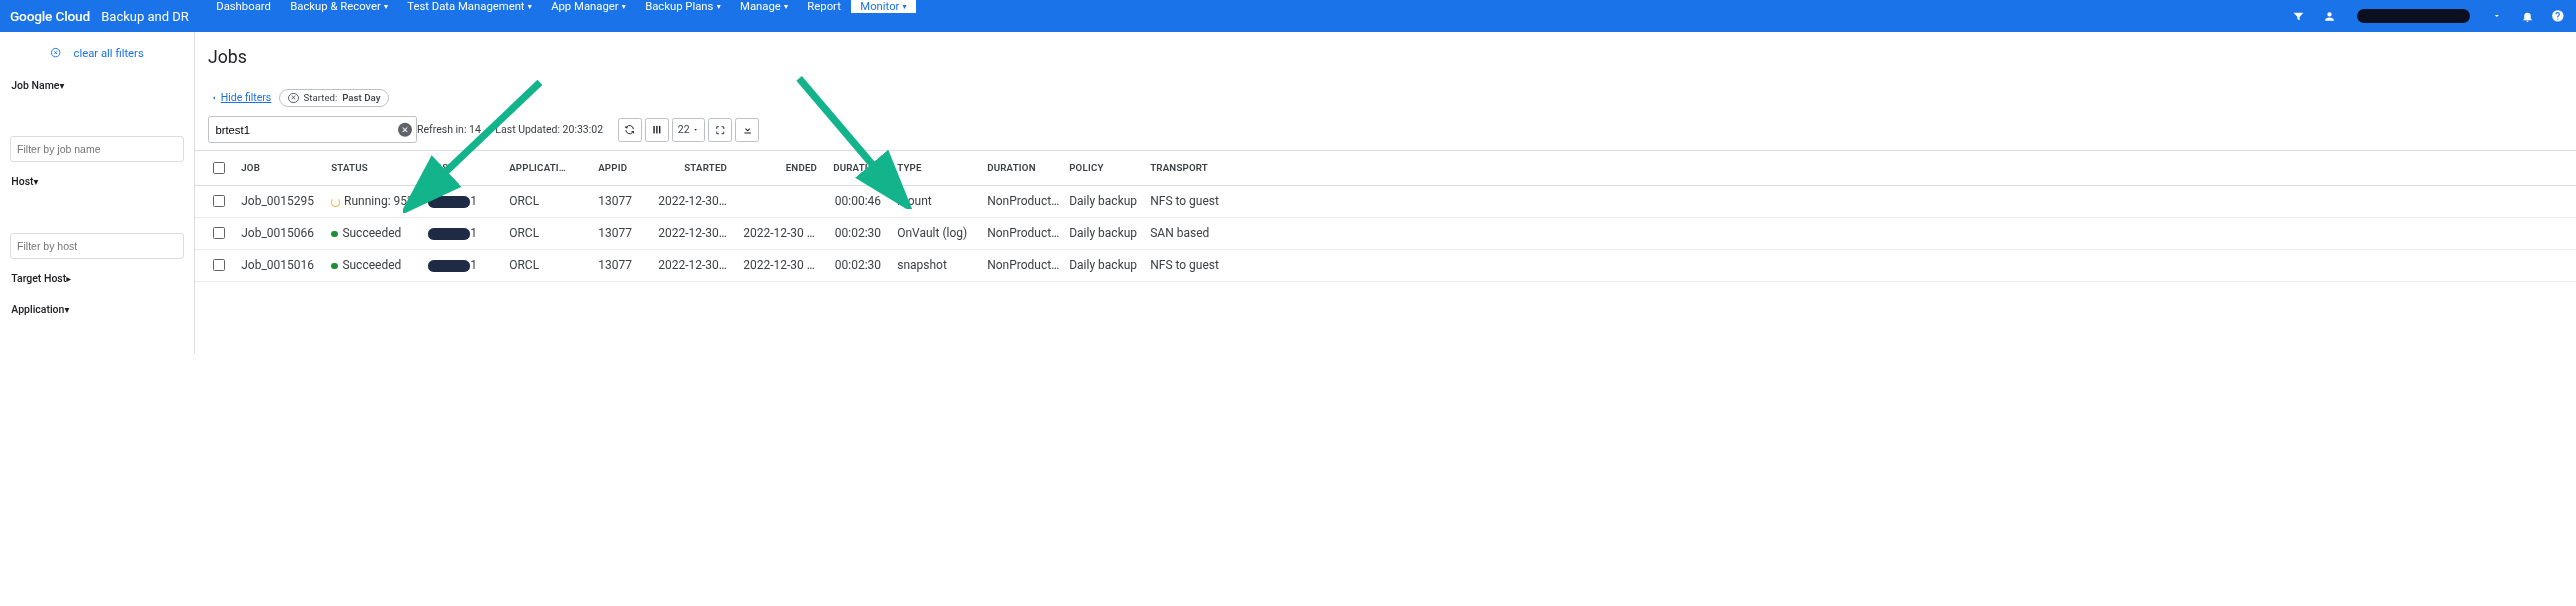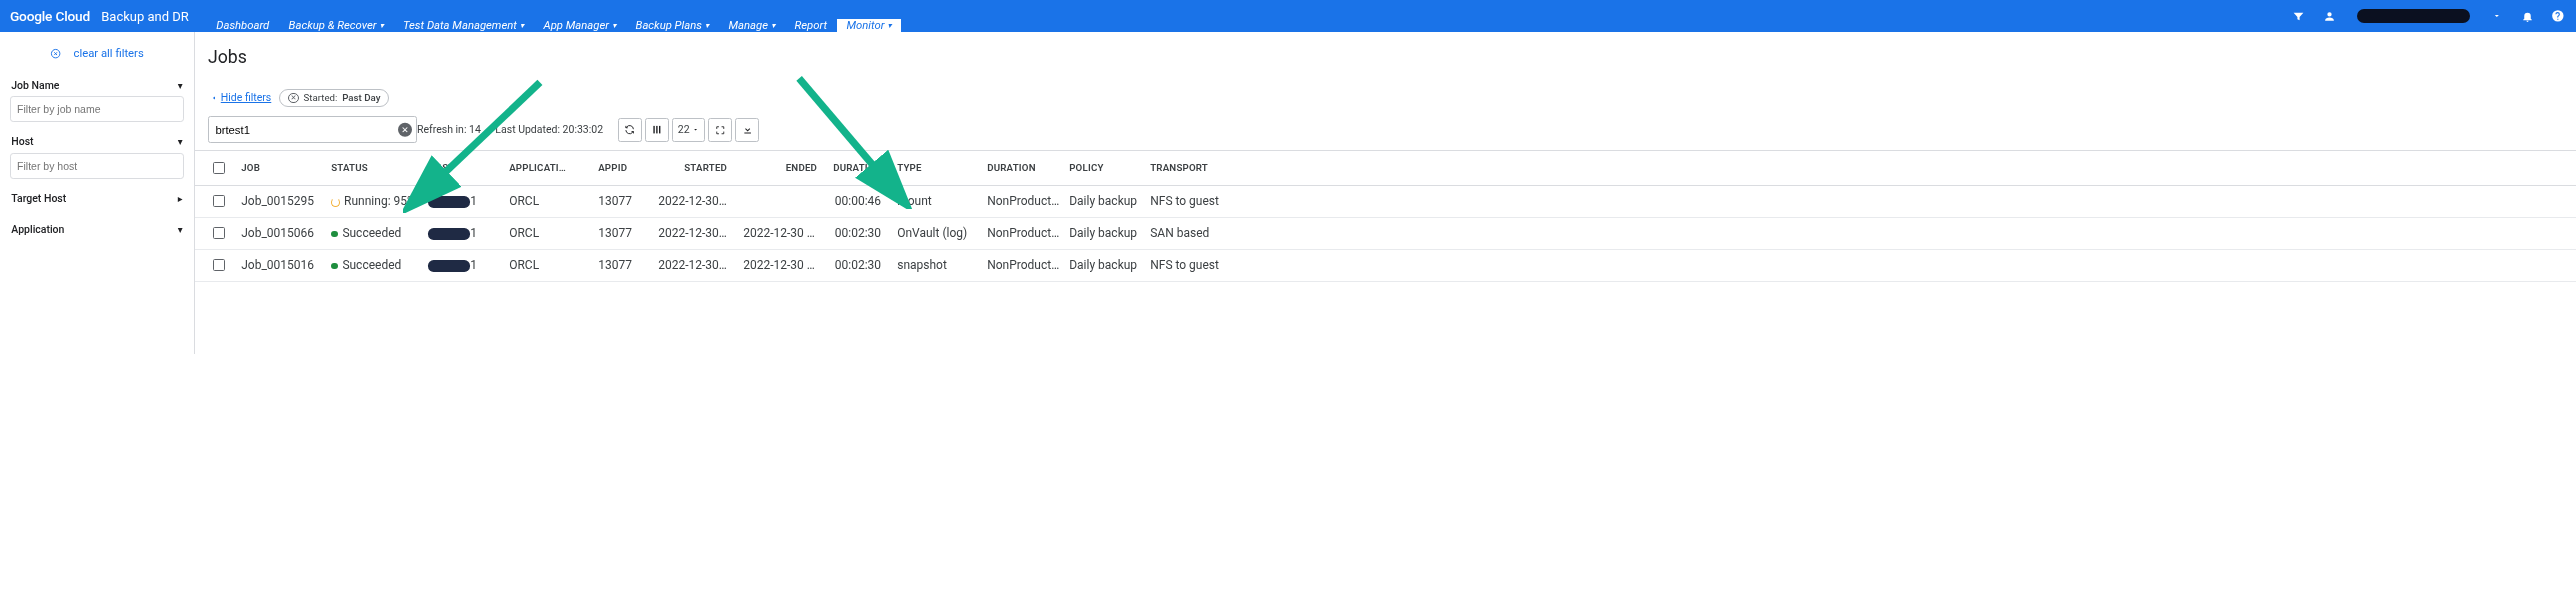--- a/index.html
+++ b/index.html
@@ -4,36 +4,36 @@
 <style>
   * { box-sizing: border-box; margin: 0; padding: 0; }
   body { font-family: 'Google Sans', Roboto, Arial, sans-serif; font-size: 11.3px; color: #202124; background: #fff; overflow-x: hidden; }
 
   
   .topbar { height: 32px; background: #1a73e8; display: flex; align-items: center; color: #fff; padding: 0 10px; white-space: nowrap; }
   .logo-area { display: flex; align-items: center; gap: 4.8px; margin-right: 11.3px; }
   .logo-text { font-size: 13.7px; font-weight: 500; letter-spacing: -0.2px; }
   .logo-text .g1 { color:#fff; font-weight:500; }
   .product { font-size: 13px; font-weight: 400; margin-right: 17.7px; }
-  .nav { display: flex; align-items: flex-end; height: 100%; font-style: italic; }
+  .nav { display: flex; align-items: flex-start; height: 100%; }
   .nav-item { display: flex; align-items: center; padding: 0 9.7px; font-size: 11.3px; cursor: pointer; gap:3.2px; }
   .nav-item.active { background: #fff; color: #1a73e8; }
   .chev { font-size: 8px; }
   .spacer { flex: 1; }
   .right-icons { display: flex; align-items: center; gap: 14.5px; }
   .icon-btn { width: 16px; height: 16px; display:flex; align-items:center; justify-content:center; cursor:pointer; }
   .user-blob { width: 113px; height: 14.5px; background: #0b1020; border-radius: 7.2px; margin: 0 4.8px; }
 
   
   .main { display: flex; }
   .sidebar { width: 195px; border-right: 0.8px solid #dadce0; padding: 14.5px 9.7px 0 9.7px; background:#fff; min-height: 322px;}
-  .clear-filters { color: #1a73e8; display:flex; align-items:flex-end; justify-content:center; gap:12px; font-size:11.3px; margin-bottom:16px; cursor:pointer;}
+  .clear-filters { color: #1a73e8; display:flex; align-items:center; justify-content:center; gap:12px; font-size:11.3px; margin-bottom:16px; cursor:pointer;}
   .filter-group { margin-bottom: 9.7px; }
-  .filter-label { font-size: 10.5px; font-weight: 500; display:flex; justify-content:space-between; align-items:center; padding: 3.2px 1.6px 4.8px 1.6px; cursor:pointer;}
-  .filter-input { width: 100%; height: 26px; border: 0.8px solid #dadce0; border-radius: 3.2px; padding: 0 6.4px; font-size: 10.5px; color:#5f6368;}
+  .filter-label { font-size: 10.5px; font-weight: 500; display:flex; align-items:center; padding: 3.2px 1.6px 4.8px 1.6px; cursor:pointer;}
+  .filter-input { width: 100%; height: 26px; border: 0.8px solid #dadce0; border-radius: 3.2px; padding: 0 6.4px; font-size: 10.5px; color:#5f6368;margin-top:40px;}
   .caret { font-size: 9.7px; }
 
   .content { flex: 1; padding: 14.5px 0 0 0; min-width: 0; }
   .content-inner { padding: 0 13px; }
   .page-title { font-size: 17.7px; font-weight: 400; margin-bottom: 22.5px; }
 
   .filter-row { display:flex; align-items:center; gap: 8px; margin-bottom: 6.4px; }
   .hide-filters { color:#1a73e8; font-size:10.5px; display:flex; align-items:center; gap:3.2px; cursor:pointer; margin-left:3.2px;}
   .chip { border:0.8px solid #bdc1c6; border-radius: 11.3px; padding: 2.4px 8px; font-size: 9.7px; display:flex; align-items:center; gap:4.8px; color:#3c4043;}
   .chip .x { width:10.5px; height:10.5px; border-radius:50%; border:0.8px solid #5f6368; display:flex; align-items:center; justify-content:center; font-size:7.2px; color:#5f6368;}

